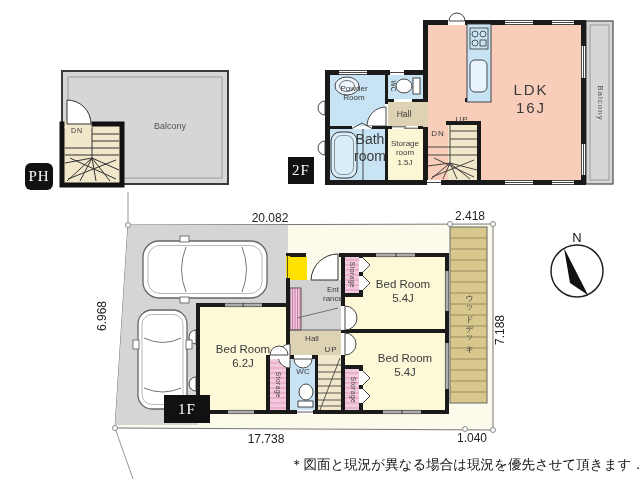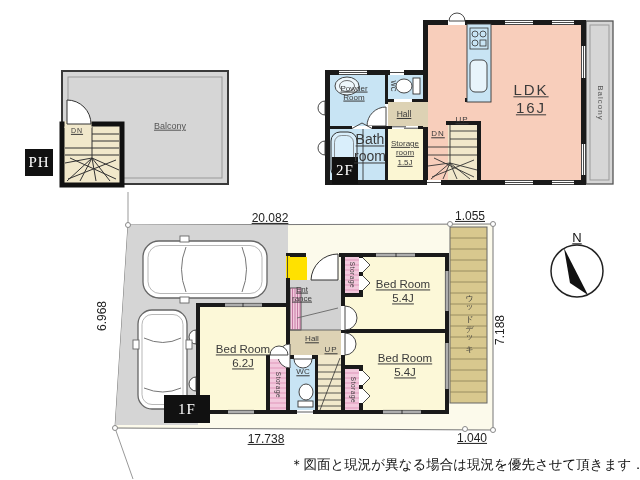--- a/index.html
+++ b/index.html
@@ -1,20 +1,20 @@
 <!DOCTYPE html>
 <html><head>
 <meta charset="utf-8">
 <style>
   html,body{margin:0;padding:0;background:#fff;}
   .stage{position:relative;width:640px;height:480px;background:#ffffff;overflow:hidden;
          font-family:"Liberation Sans",sans-serif;}
   svg{position:absolute;left:0;top:0;}
   .lbl{position:absolute;transform:translate(-50%,-50%);color:#3a3a3a;text-align:center;
-       white-space:pre-line;line-height:1.18;pointer-events:none;text-decoration:underline;}
+       white-space:pre-line;line-height:1.18;pointer-events:none;}
   .vlbl{position:absolute;transform:translate(-50%,-50%);color:#3a3a3a;writing-mode:vertical-rl;
         text-align:center;letter-spacing:1px;pointer-events:none;}
   .rlbl{position:absolute;transform:translate(-50%,-50%) rotate(-90deg);color:#222;pointer-events:none;}
   .dim{font-size:12px;color:#222;}
   .tag{position:absolute;background:#111;color:#fff;display:flex;align-items:center;justify-content:center;
        font-family:"Liberation Serif",serif;font-size:15px;letter-spacing:1px;}
   .note{position:absolute;font-size:13.5px;color:#111;white-space:nowrap;}
 </style>
 </head>
 <body>
@@ -394,27 +394,27 @@
           <circle cx="115" cy="428" r="2.5"></circle>
     </g>
   </g>
 
   <g>
     <circle cx="577" cy="271" r="26" fill="none" stroke="#222" stroke-width="1.5"></circle>
     <polygon points="564,248 588,295 570,283" fill="#111"></polygon>
   </g>
 </svg>
 
-<div class="tag" style="left:25px;top:149px;width:28px;height:27px;">
+<div class="tag" style="left:25px;top:163px;width:28px;height:27px;border-radius:6px;">
       <span>PH</span>
     </div>
 <div class="lbl" style="left:170px;top:126px;font-size:9px;color:#555;">Balcony</div>
 <div class="lbl" style="left:77px;top:131px;font-size:7px;letter-spacing:1px;">DN</div>
 
-<div class="tag" style="left:288px;top:157px;width:26px;height:27px;margin-left:44px;">
+<div class="tag" style="left:288px;top:157px;width:26px;height:27px;">
       <span>2F</span>
     </div>
 <div class="lbl" style="left:531px;top:99px;font-size:15px;letter-spacing:2px;">LDK
 16J</div>
 <div class="lbl" style="left:354px;top:93px;font-size:8px;">Powder
 Room</div>
 <div class="vlbl" style="left:393px;top:86px;font-size:6.5px;letter-spacing:0;">WC</div>
 <div class="lbl" style="left:404px;top:114px;font-size:8.5px;">Hall</div>
 <div class="lbl" style="left:370px;top:148px;font-size:14px;">Bath
 room</div>
@@ -427,32 +427,32 @@
 
 <div class="tag" style="left:164px;top:395px;width:46px;height:28px;">
       <span>1F</span>
     </div>
 <div class="lbl" style="left:243px;top:357px;font-size:11.5px;">Bed Room
 6.2J</div>
 <div class="lbl" style="left:403px;top:292px;font-size:11.5px;">Bed Room
 5.4J</div>
 <div class="lbl" style="left:405px;top:366px;font-size:11.5px;">Bed Room
 5.4J</div>
-<div class="lbl" style="left:302px;top:294px;font-size:8px;">Ent
+<div class="lbl" style="left:333px;top:294px;font-size:8px;">Ent
 rance</div>
 <div class="lbl" style="left:312px;top:339px;font-size:8px;">Hall</div>
 <div class="lbl" style="left:331px;top:350px;font-size:8px;letter-spacing:1px;">UP</div>
 <div class="lbl" style="left:303px;top:372px;font-size:8px;">WC</div>
 <div class="vlbl" style="left:278px;top:385px;font-size:6.5px;letter-spacing:0.5px;">Storage</div>
 <div class="vlbl" style="left:353px;top:390px;font-size:6.5px;letter-spacing:0.5px;">Storage</div>
 <div class="vlbl" style="left:352px;top:275px;font-size:6.5px;letter-spacing:0.5px;">Storage</div>
 <div class="vlbl" style="left:468px;top:320px;font-size:8px;">ウッドデッキ</div>
 
 <div class="lbl dim" style="left:270px;top:218px;">20.082</div>
-<div class="lbl dim" style="left:470px;top:216px;">1.055</div>
+<div class="lbl dim" style="left:470px;top:216px;">2.418</div>
 <div class="rlbl dim" style="left:102px;top:316px;">6.968</div>
 <div class="rlbl dim" style="left:500px;top:330px;">7.188</div>
 <div class="lbl dim" style="left:266px;top:439px;">17.738</div>
 <div class="lbl dim" style="left:472px;top:438px;">1.040</div>
 
 <div class="lbl" style="left:577px;top:238px;font-size:13px;color:#111;">N</div>
 
 <div class="note" style="left:290px;top:456px;">＊図面と現況が異なる場合は現況を優先させて頂きます．</div>
 
 </div>

